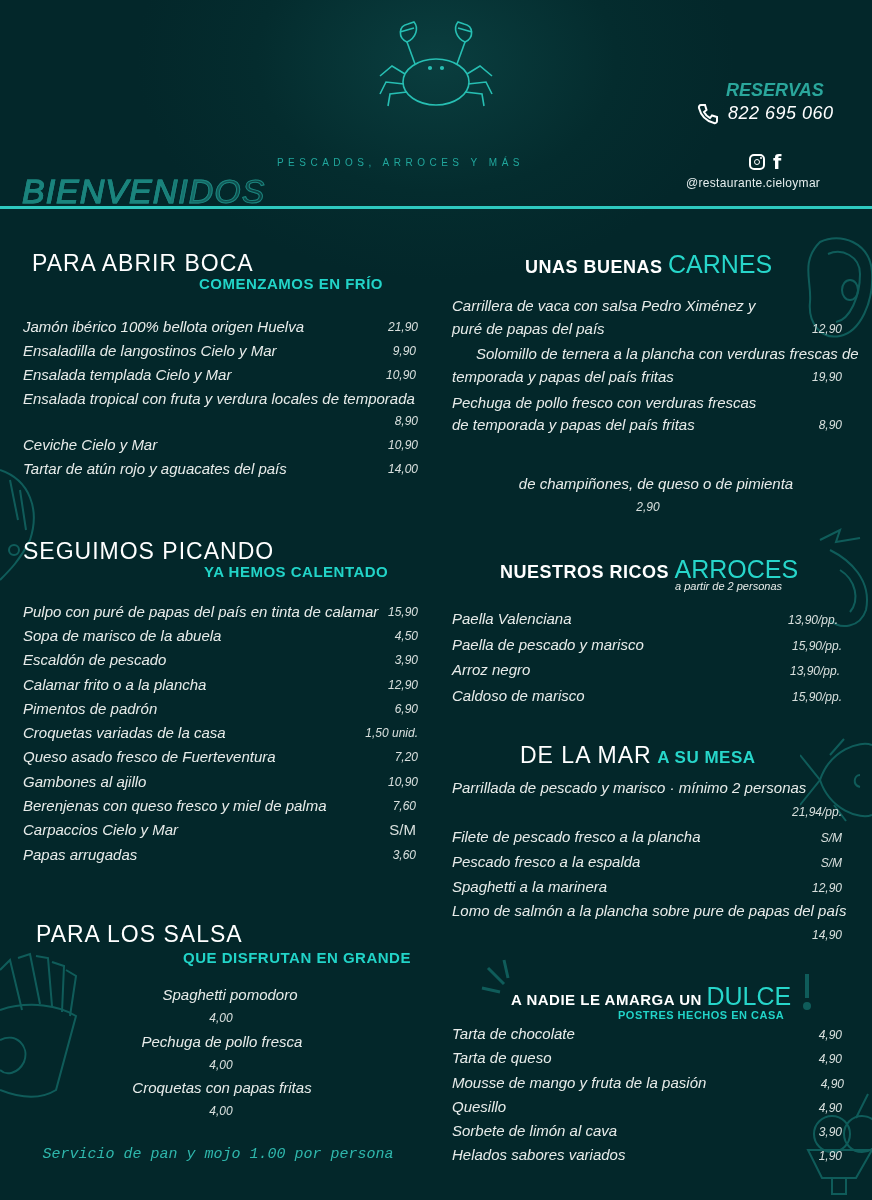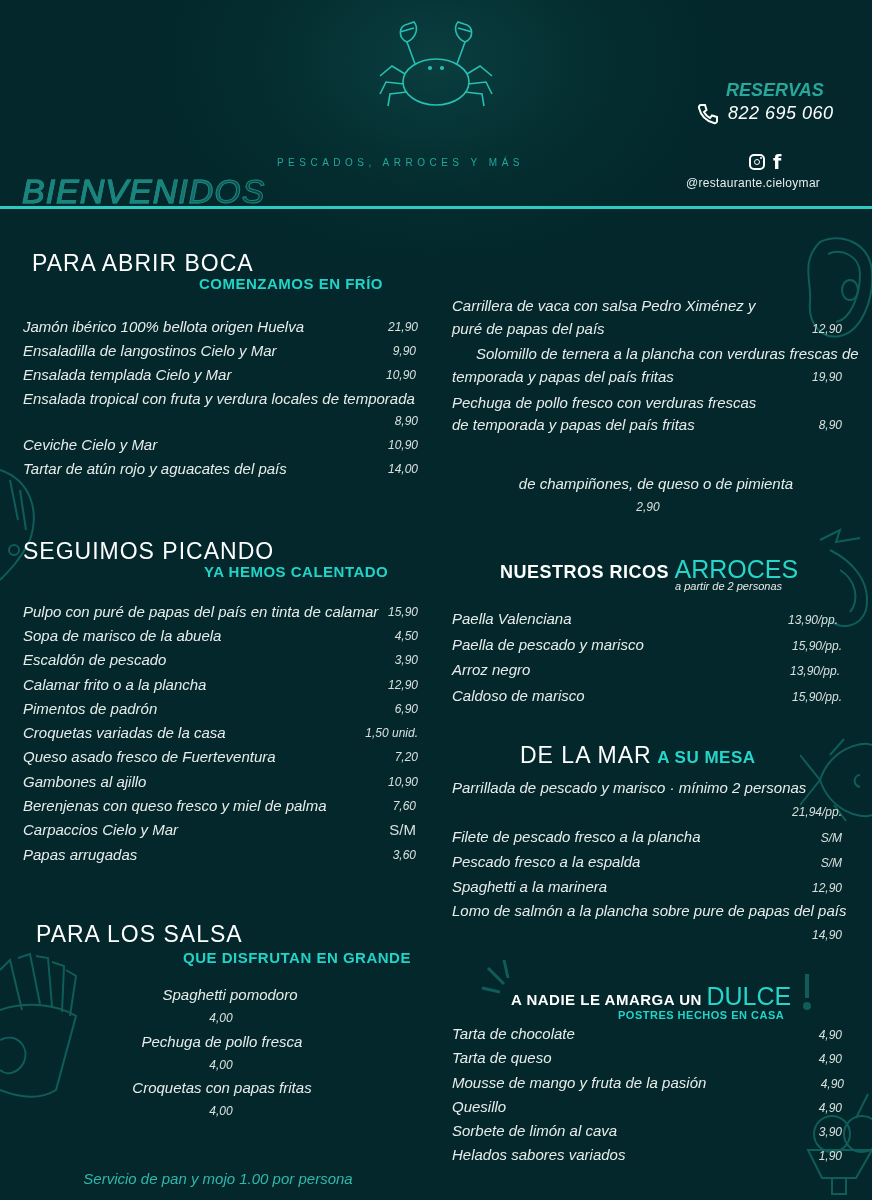--- a/index.html
+++ b/index.html
@@ -186,22 +186,26 @@
   <div class="section-title" style="left:36px;top:921px;">PARA LOS SALSA</div>
   <div class="section-sub" style="left:183px;top:949px;">QUE DISFRUTAN EN GRANDE</div>
 
   <div class="center-text" style="left:0;width:460px;top:986px;font-size:15px;">Spaghetti pomodoro</div>
   <div class="center-text" style="left:0;width:442px;top:1011px;font-size:12px;color:#d9e0de;">4,00</div>
   <div class="center-text" style="left:0;width:444px;top:1033px;font-size:15px;">Pechuga de pollo fresca</div>
   <div class="center-text" style="left:0;width:442px;top:1058px;font-size:12px;color:#d9e0de;">4,00</div>
   <div class="center-text" style="left:0;width:444px;top:1079px;font-size:15px;">Croquetas con papas fritas</div>
   <div class="center-text" style="left:0;width:442px;top:1104px;font-size:12px;color:#d9e0de;">4,00</div>
 
-  <div class="center-text note" style="left:0;width:436px;top:1170px;font-size:15px;">Servicio de pan y mojo 1.00 por persona</div>
-
+  <div class="center-text note" style="left:0;width:436px;top:1146px;font-size:15px;font-family:Liberation Mono, monospace;">Servicio de pan y mojo 1.00 por persona</div>
+
+  <div class="inline-title" style="left:525px;top:250px;">
+    <span>UNAS BUENAS</span>
+    <span class="big">CARNES</span>
+  </div>
 
   <div class="item" style="left:452px;top:297px;">Carrillera de vaca con salsa Pedro Ximénez y</div>
   <div class="item" style="left:452px;top:320px;">puré de papas del país</div>
   <div class="price" style="right:30px;top:322px;">12,90</div>
   <div class="item" style="left:452px;top:345px;margin-left:24px;">Solomillo de ternera  a la plancha con verduras frescas de</div>
   <div class="item" style="left:452px;top:368px;">temporada y papas del país fritas</div>
   <div class="price" style="right:30px;top:370px;">19,90</div>
   <div class="item" style="left:452px;top:394px;">Pechuga de pollo  fresco con verduras frescas</div>
   <div class="item" style="left:452px;top:416px;">de temporada y papas del país fritas</div>
   <div class="price" style="right:30px;top:418px;">8,90</div>

